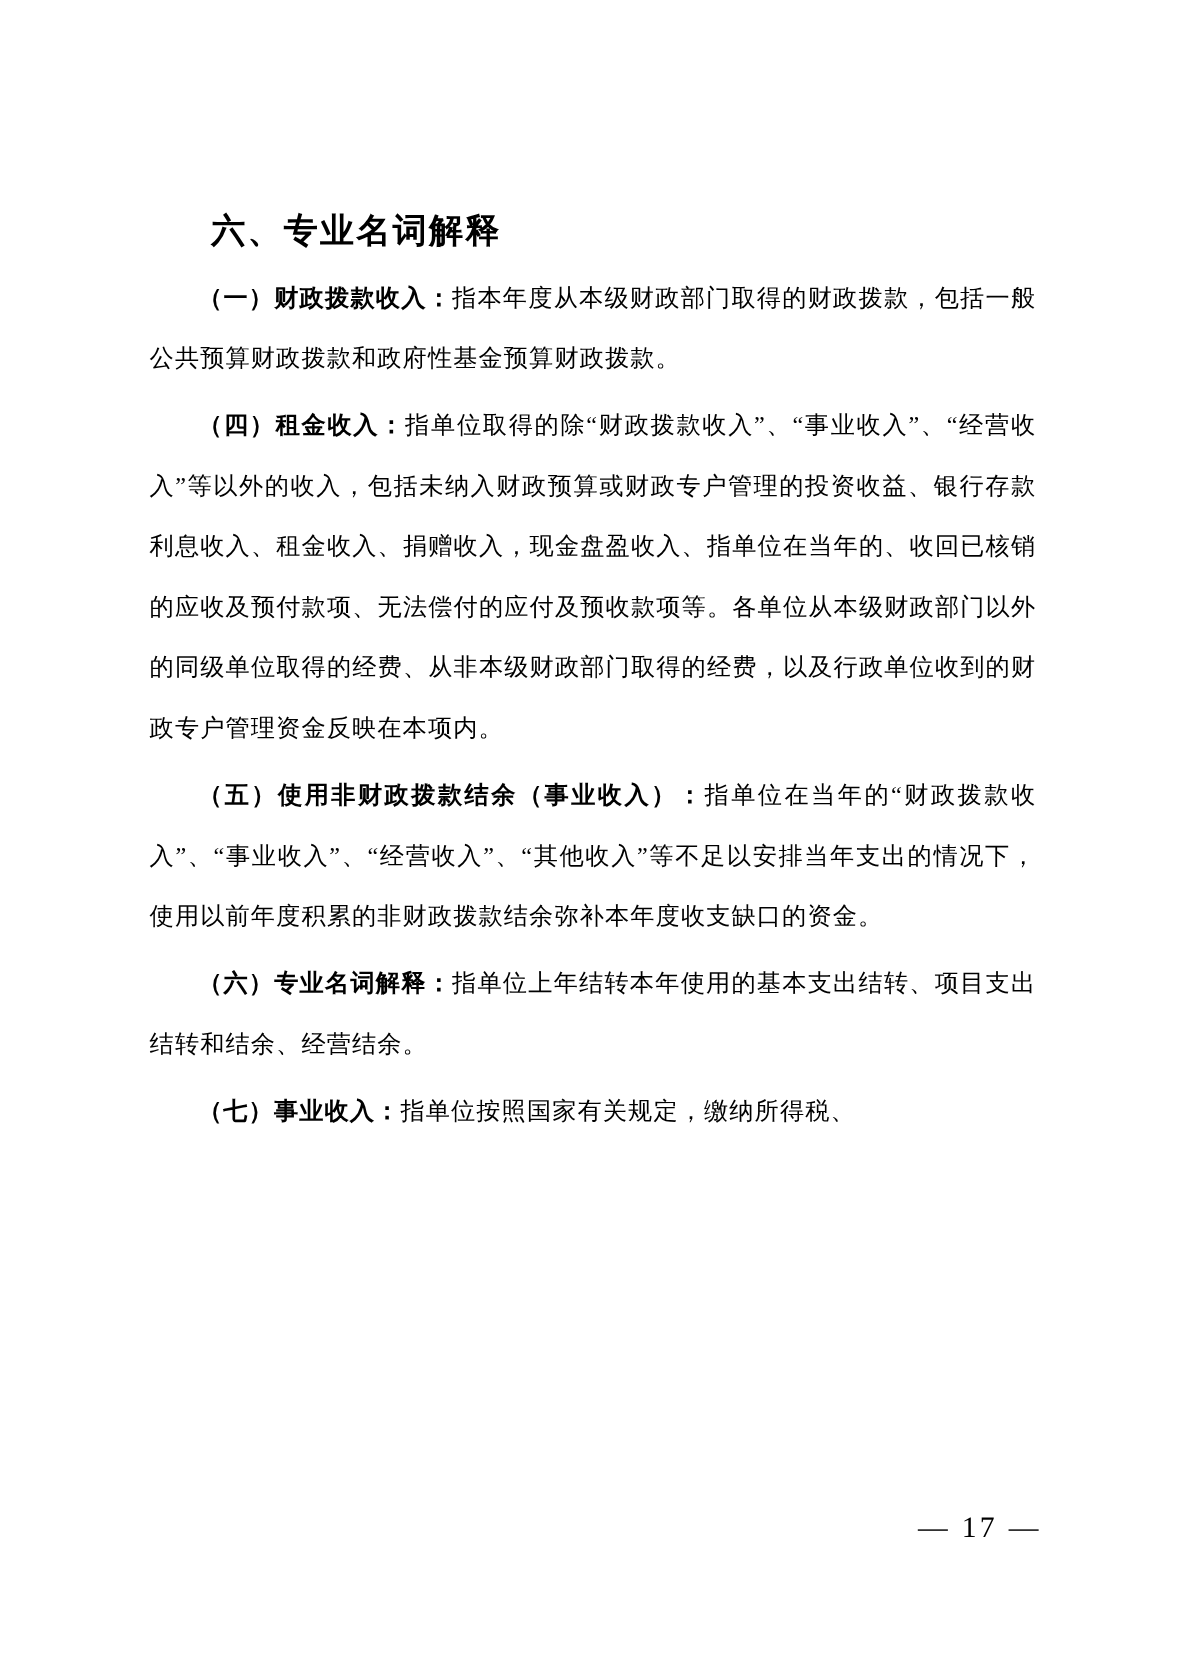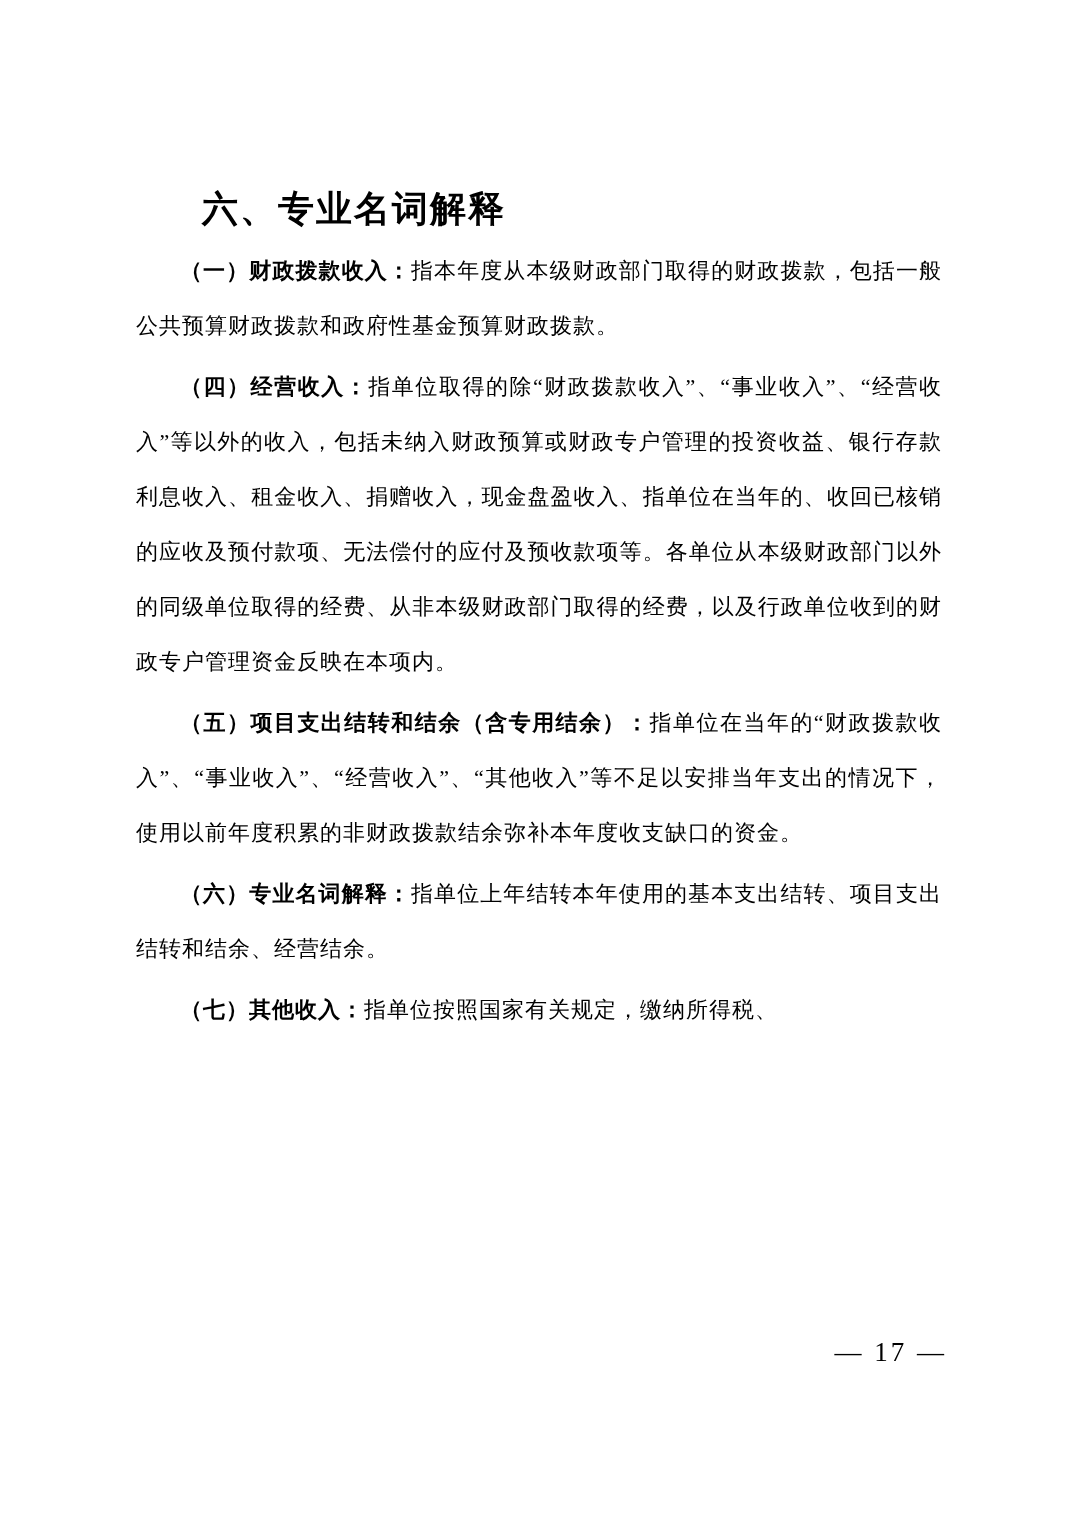--- a/index.html
+++ b/index.html
@@ -15,62 +15,62 @@
     color: #000000;
     overflow: hidden;
   }
   .page {
     position: absolute;
     left: 130px;
     top: 182px;
     width: 818px;
   }
   .doc-heading {
-    font-size: 36px;
+    font-size: 31px;
     font-weight: bold;
     line-height: 55px;
     text-indent: 2em;
     margin: 0;
     letter-spacing: 2px;
   }
   .doc-paragraph {
     font-size: 22px;
     line-height: 55px;
     margin: 6px;
     text-indent: 2em;
     text-align: justify;
     text-justify: inter-character;
     letter-spacing: 1px;
   }
   .doc-paragraph .lead {
     font-weight: bold;
   }
   .page-number {
     position: absolute;
-    top: 1336px;
+    top: 1372px;
     right: 128px;
     font-size: 27px;
     line-height: 32px;
     letter-spacing: 3px;
     font-family: "Liberation Serif", serif;
   }
 </style>
 </head>
 <body>
 
 <div class="page">
   <h1 class="doc-heading">六、专业名词解释</h1>
   <div id="paragraphs">
   <p class="doc-paragraph"><span class="lead">（一）财政拨款收入：</span><span class="body-text">指本年度从本级财政部门取得的财政拨款，包括一般公共预算财政拨款和政府性基金预算财政拨款。</span></p>
 
 
 
-  <p class="doc-paragraph"><span class="lead">（四）经营收入：</span><span class="body-text">指单位取得的除“财政拨款收入”、“事业收入”、“经营收入”等以外的收入，包括未纳入财政预算或财政专户管理的投资收益、银行存款利息收入、租金收入、捐赠收入，现金盘盈收入、指单位在当年的、收回已核销的应收及预付款项、无法偿付的应付及预收款项等。各单位从本级财政部门以外的同级单位取得的经费、从非本级财政部门取得的经费，以及行政单位收到的财政专户管理资金反映在本项内。</span></p>
+  <p class="doc-paragraph"><span class="lead">（四）租金收入：</span><span class="body-text">指单位取得的除“财政拨款收入”、“事业收入”、“经营收入”等以外的收入，包括未纳入财政预算或财政专户管理的投资收益、银行存款利息收入、租金收入、捐赠收入，现金盘盈收入、指单位在当年的、收回已核销的应收及预付款项、无法偿付的应付及预收款项等。各单位从本级财政部门以外的同级单位取得的经费、从非本级财政部门取得的经费，以及行政单位收到的财政专户管理资金反映在本项内。</span></p>
 
-  <p class="doc-paragraph"><span class="lead">（五）项目支出结转和结余（含专用结余）：</span><span class="body-text">指单位在当年的“财政拨款收入”、“事业收入”、“经营收入”、“其他收入”等不足以安排当年支出的情况下，使用以前年度积累的非财政拨款结余弥补本年度收支缺口的资金。</span></p>
+  <p class="doc-paragraph"><span class="lead">（五）使用非财政拨款结余（事业收入）：</span><span class="body-text">指单位在当年的“财政拨款收入”、“事业收入”、“经营收入”、“其他收入”等不足以安排当年支出的情况下，使用以前年度积累的非财政拨款结余弥补本年度收支缺口的资金。</span></p>
 
   <p class="doc-paragraph"><span class="lead">（六）专业名词解释：</span><span class="body-text">指单位上年结转本年使用的基本支出结转、项目支出结转和结余、经营结余。</span></p>
 
-  <p class="doc-paragraph"><span class="lead">（七）其他收入：</span><span class="body-text">指单位按照国家有关规定，缴纳所得税、</span></p>
+  <p class="doc-paragraph"><span class="lead">（七）事业收入：</span><span class="body-text">指单位按照国家有关规定，缴纳所得税、</span></p>
 </div>
 </div>
 
 <div class="page-number">— 17 —</div>
 
 </body></html>

